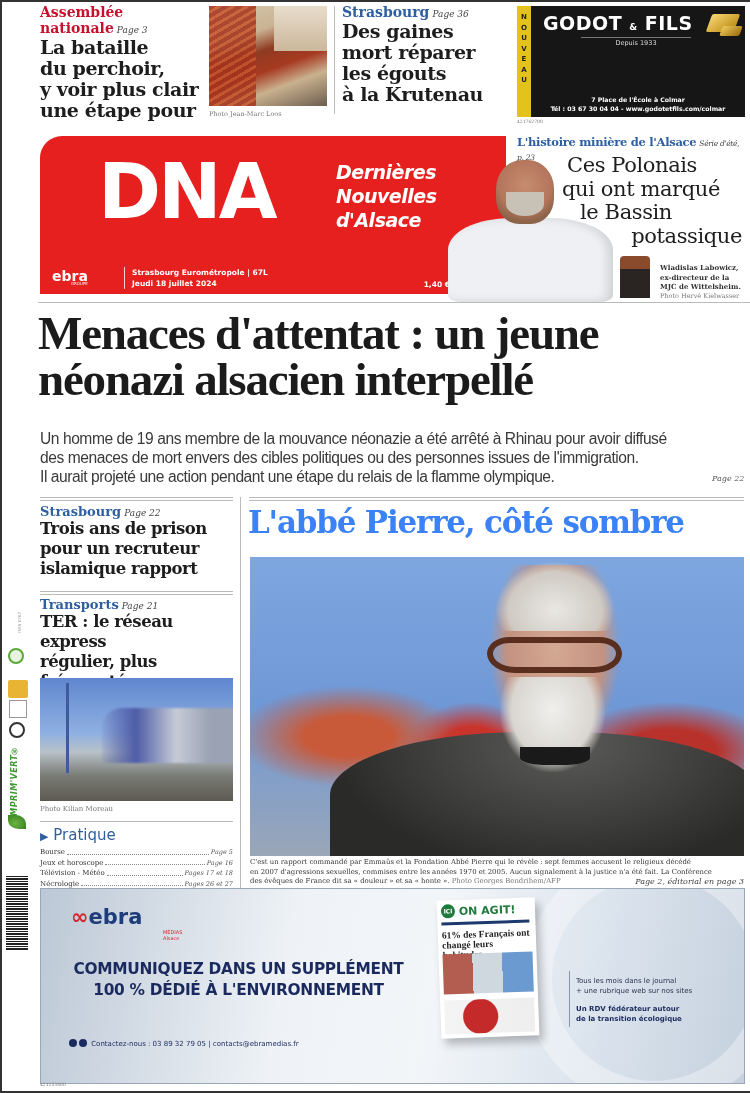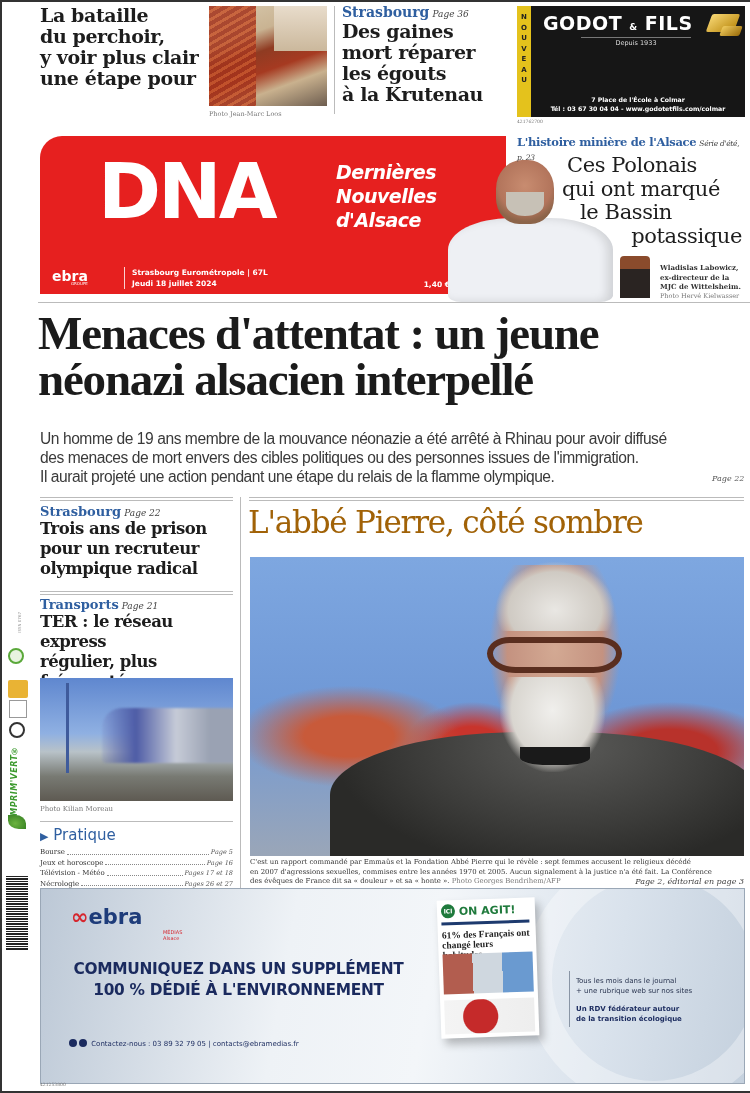--- a/index.html
+++ b/index.html
@@ -57,21 +57,21 @@
 
   .train { background: linear-gradient(180deg, #5f87cf 0%, #8fb0e2 45%, #b8c2c8 60%, #787a73 80%, #5e5a52 100%); }
   .train .body { position:absolute; left:62px; top:30px; width:135px; height:55px; background: linear-gradient(90deg, rgba(120,130,190,0.2), #4e5ca6 25%, #c6cbd7 55%, #9aa2b3 80%); border-radius: 20px 6px 4px 4px; filter: blur(1.2px); }
   .train .pole { position:absolute; left:26px; top:5px; width:3px; height:90px; background:#3f5b9c; }
 
   .prat-h { font-family:"DejaVu Sans", sans-serif; font-size:15px; color:#2f5fa0; }
   .prat-row { display:flex; font-family:"DejaVu Serif", serif; font-size:7px; line-height:10.5px; color:#333; }
   .prat-row .dots { flex:1; border-bottom: 1px dotted #888; margin: 0 2px 3px; }
   .prat-row .p { font-style: italic; font-size:6.5px; color:#555; }
 
-  .h2 { font-family:"DejaVu Serif", serif; font-weight:normal; font-size:31px; line-height:36px; color:#a16207; letter-spacing:-1.2px; }
+  .h2 { font-family:"DejaVu Serif", serif; font-weight:bold; font-size:31px; line-height:36px; color:#3b82f6; letter-spacing:-1.2px; }
   .abbe { background: radial-gradient(ellipse at 20% 60%, #c85a3a 0 8%, transparent 20%), radial-gradient(ellipse at 45% 65%, #c8342c 0 9%, transparent 18%), radial-gradient(ellipse at 85% 65%, #b8322b 0 8%, transparent 18%), linear-gradient(180deg,#7ea7e0 0%,#6f98d6 50%,#9aa6b8 100%); }
   .abbe .face { position:absolute; left:230px; top:8px; width:150px; height:210px; background: radial-gradient(ellipse at 50% 40%, #d3a993 0%, #c49280 45%, transparent 62%); }
   .abbe .hair { position:absolute; left:245px; top:4px; width:120px; height:70px; background: radial-gradient(ellipse at 50% 70%, #e9e7e3 0%, #cfcac3 55%, transparent 70%); }
   .abbe .glasses { position:absolute; left:237px; top:80px; width:135px; height:36px; border:6px solid #5a2e1f; border-radius: 30px 30px 38px 38px / 22px 22px 26px 26px; }
   .abbe .beardw { position:absolute; left:250px; top:120px; width:105px; height:95px; background: radial-gradient(ellipse at 50% 35%, #f0efec 0%, #d9d6d0 55%, transparent 72%); }
   .abbe .coat { position:absolute; left:80px; top:175px; width:430px; height:140px; background: radial-gradient(ellipse at 55% 10%, #5a5a58 0%, #3c3c3a 45%, #2a2a28 70%); border-radius: 45% 45% 0 0; }
   .abbe .collar { position:absolute; left:270px; top:190px; width:70px; height:18px; background:#1a1a1a; border-radius: 0 0 40% 40%; }
   .caption { font-family:"DejaVu Serif", serif; font-size:6.9px; line-height:9.5px; color:#333; }
   .caption .pc { color:#777; }
   .caption .pg { float:right; font-style:italic; font-size:8px; color:#444; }
@@ -101,20 +101,21 @@
   .barcode { background: repeating-linear-gradient(180deg, #222 0 1px, #fff 1px 2px, #222 2px 4px, #fff 4px 5px); }
   .vtext { writing-mode: vertical-rl; transform: rotate(180deg); font-family:"DejaVu Sans",sans-serif; }
   .vrule { background:#bbb; }
 </style>
 </head>
 <body>
 
 <div class="frame"></div>
 
 <div class="abs" style="left:40px;top:4px;width:165px;">
+  <div class="kicker red"><span>Assemblée nationale</span><span class="pg">Page 3</span></div>
   <div class="teaser-title" style="margin-top:1px;">
     <div>La bataille</div>
     <div>du perchoir,</div>
     <div>y voir plus clair</div>
     <div>une étape pour</div>
   </div>
 </div>
 <div class="abs photo assembly" style="left:209px;top:6px;width:118px;height:100px;"></div>
 <div class="abs credit" style="left:209px;top:110px;">Photo Jean-Marc Loos</div>
 <div class="abs vrule" style="left:334px;top:6px;width:1px;height:108px;"></div>
@@ -200,21 +201,21 @@
   <div>Il aurait projeté une action pendant une étape du relais de la flamme olympique.</div>
 </div>
 <div class="abs lede-page" style="left:712px;top:474px;">Page 22</div>
 
 <div class="abs rule2" style="left:40px;top:497px;width:193px;"></div>
 <div class="abs" style="left:40px;top:504px;width:200px;">
   <div class="kicker blue" style="font-size:13px;"><span>Strasbourg</span><span class="pg">Page 22</span></div>
   <div class="side-title">
     <div>Trois ans de prison</div>
     <div>pour un recruteur</div>
-    <div>olympique radical</div>
+    <div>islamique rapport</div>
   </div>
 </div>
 <div class="abs rule2" style="left:40px;top:591px;width:193px;"></div>
 <div class="abs" style="left:40px;top:597px;width:200px;">
   <div class="kicker blue" style="font-size:13px;"><span>Transports</span><span class="pg">Page 21</span></div>
   <div class="side-title">
     <div>TER : le réseau express</div>
     <div>régulier, plus fréquenté</div>
   </div>
 </div>

